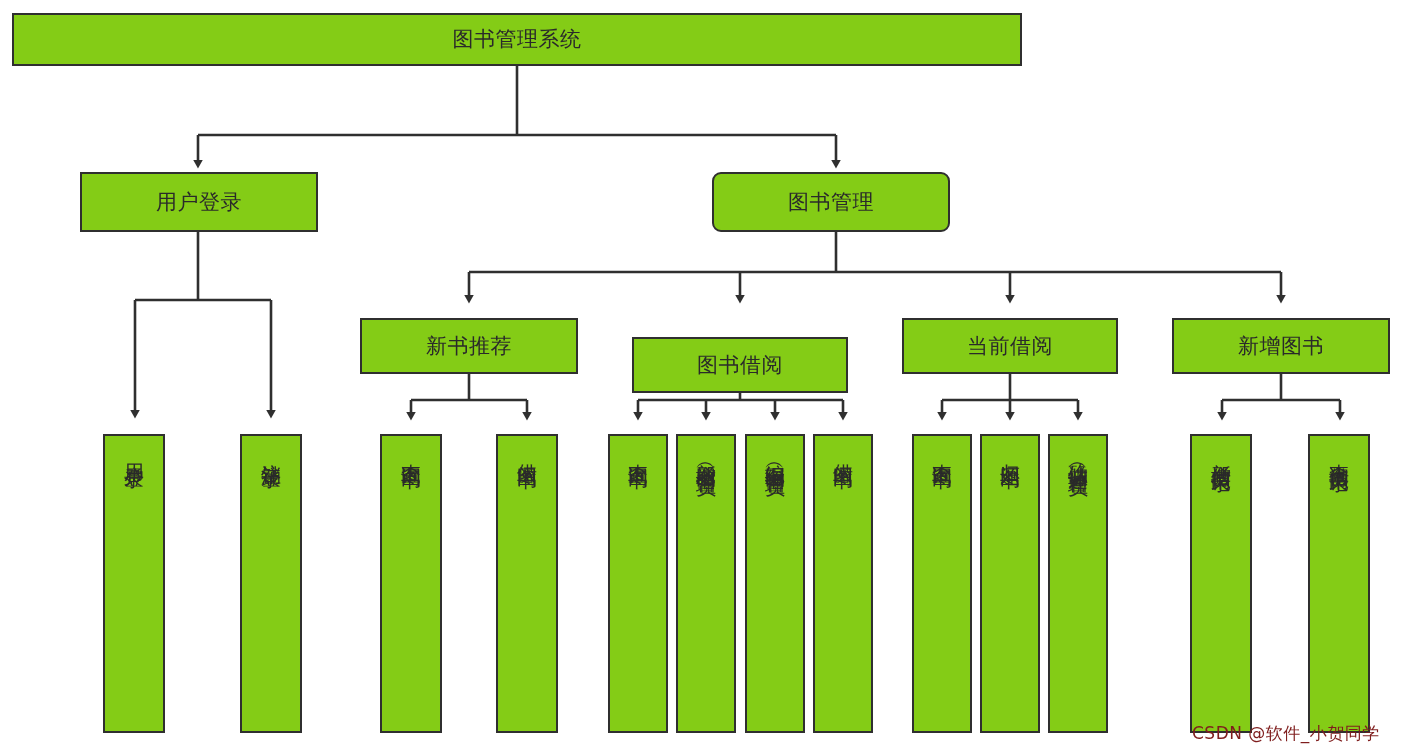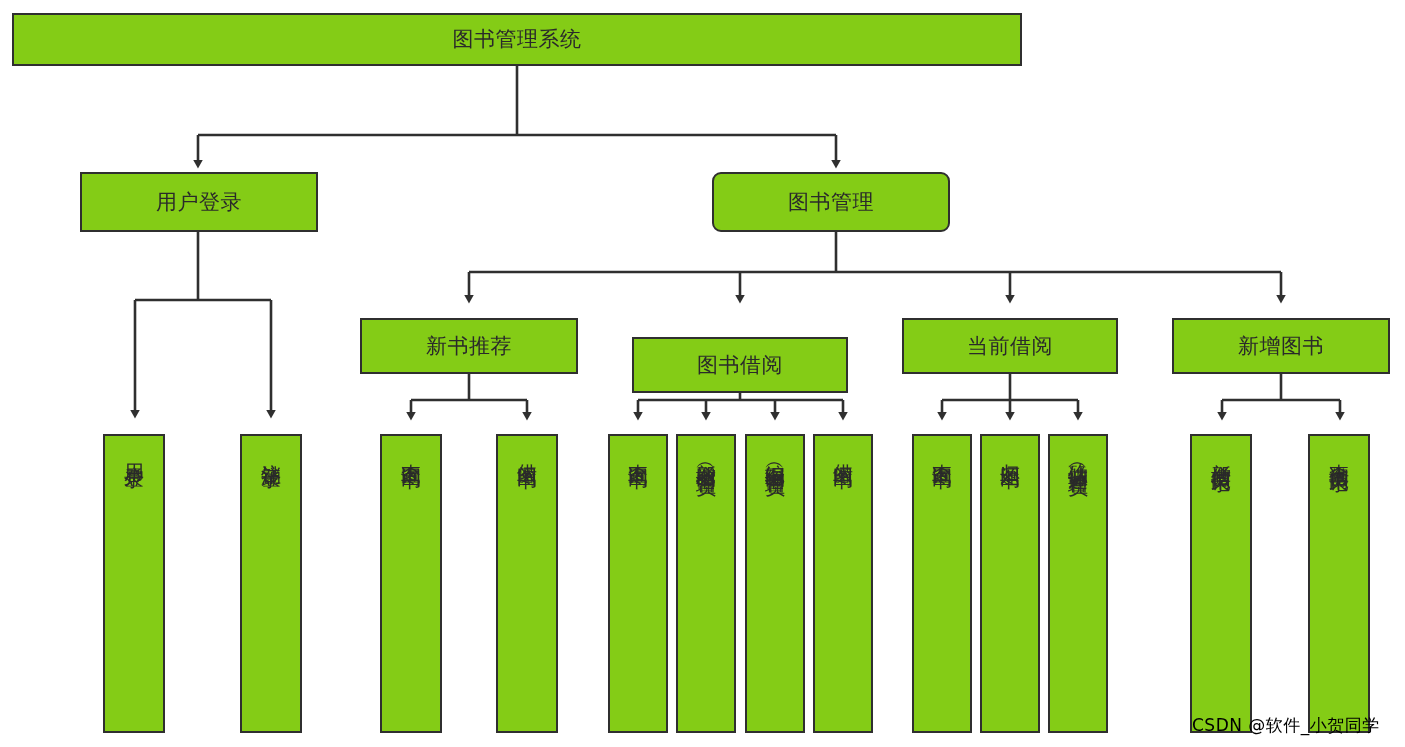--- a/index.html
+++ b/index.html
@@ -53,24 +53,25 @@
     text-orientation: upright;
     -webkit-writing-mode: vertical-rl;
     font-size: 20px;
     line-height: 1.35;
     letter-spacing: 2px;
     white-space: nowrap;
   }
   .watermark {
     position: absolute;
     font-size: 17px;
-    color: #000000;
+    color: #7f1d1d;
     letter-spacing: 0.5px;
     white-space: nowrap;
     font-family: "DejaVu Sans", "Liberation Sans", sans-serif;
+    margin-top: 8px;
   }
 </style>
 </head>
 <body>
 
 <div id="canvas">
 
   <svg class="edges" viewBox="0 0 1405 747" xmlns="http://www.w3.org/2000/svg">
     <defs>
       <marker id="arrow" markerWidth="9" markerHeight="10" refX="0.5" refY="5" orient="auto" markerUnits="userSpaceOnUse">

